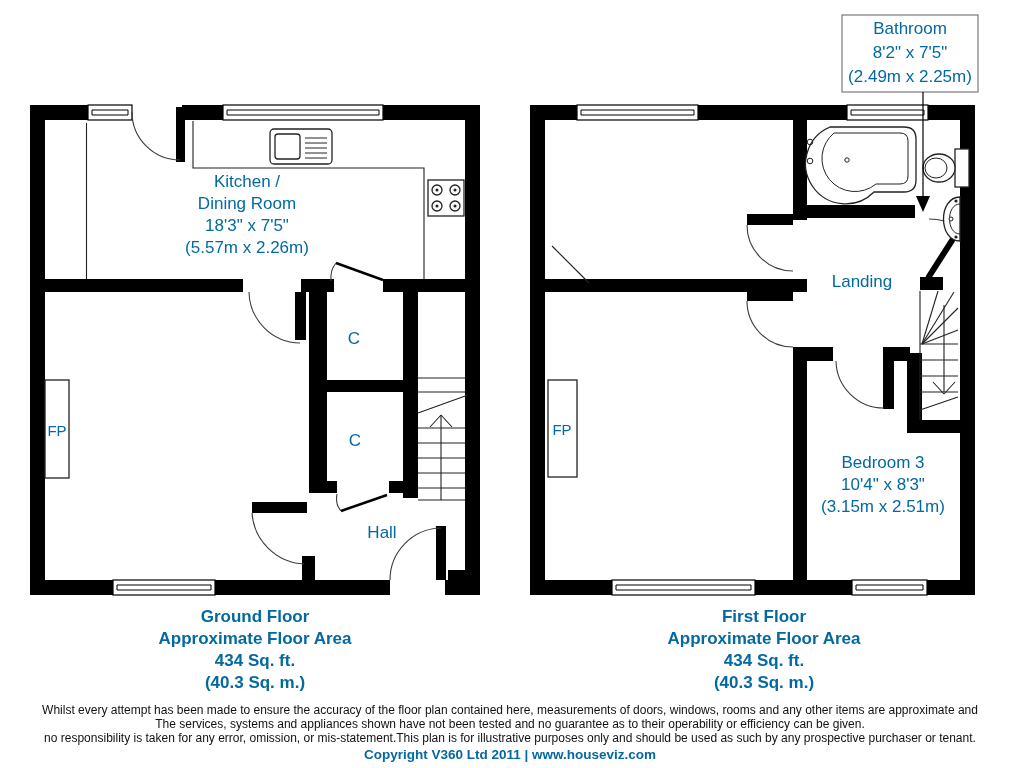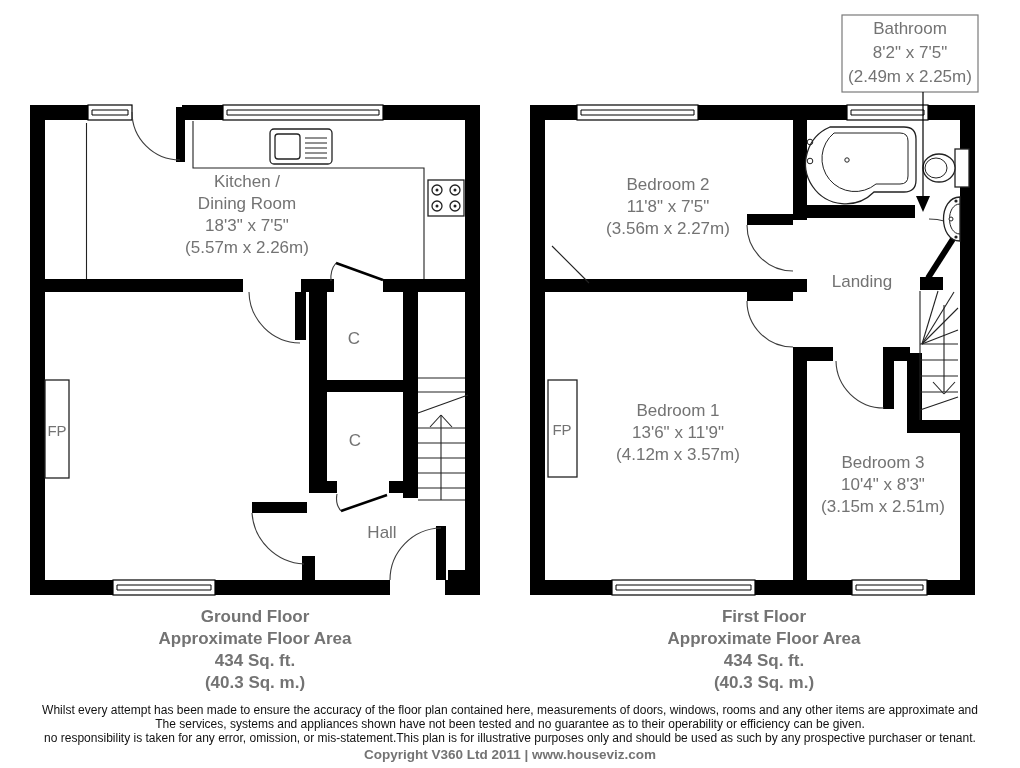--- a/index.html
+++ b/index.html
@@ -7,21 +7,21 @@
           font-family:"Liberation Sans", sans-serif;}
   svg{position:absolute;left:0;top:0;}
   .wall{fill:#000;}
   .leaf{fill:#000;}
   .arc{fill:none;stroke:#3c3c3c;stroke-width:1.1;}
   .thin{fill:none;stroke:#222;stroke-width:1.1;}
   .fix{fill:#fff;stroke:#222;stroke-width:1.3;}
   .fixl{fill:none;stroke:#222;stroke-width:1;}
   .winr{fill:#fff;stroke:#000;stroke-width:1.2;}
   .winl{stroke:#000;stroke-width:1;}
-  .lbl{position:absolute;transform:translate(-50%,-50%);text-align:center;color:#737373;
+  .lbl{position:absolute;transform:translate(-50%,-50%);text-align:center;color:#0369a1;
        font-size:17px;line-height:22px;white-space:nowrap;}
   .lbl-small{font-size:15px;}
   .lbl-callout{line-height:24px;}
   .lbl-area{font-weight:bold;font-size:17px;line-height:22px;}
   .lbl-disclaimer{font-size:12px;line-height:14px;color:#111;}
   .lbl-copyright{font-weight:bold;font-size:13.5px;}
 </style>
 </head>
 <body>
 
@@ -257,36 +257,26 @@
   <div>Kitchen /</div>
   <div>Dining Room</div>
   <div>18'3" x 7'5"</div>
   <div>(5.57m x 2.26m)</div>
 </div>
 <div class="lbl" style="left:354px;top:339px;">C</div>
 <div class="lbl" style="left:355px;top:441px;">C</div>
 <div class="lbl" style="left:382px;top:533px;">Hall</div>
 <div class="lbl lbl-small" style="left:57px;top:431px;">FP</div>
 
-<div class="lbl" style="left:668px;top:207px;">
-  <div>Bedroom 2</div>
-  <div>11'8" x 7'5"</div>
-  <div>(3.56m x 2.27m)</div>
-</div>
 <div class="lbl lbl-callout" style="left:910px;top:53px;">
   <div>Bathroom</div>
   <div>8'2" x 7'5"</div>
   <div>(2.49m x 2.25m)</div>
 </div>
 <div class="lbl" style="left:862px;top:282px;">Landing</div>
-<div class="lbl" style="left:678px;top:433px;">
-  <div>Bedroom 1</div>
-  <div>13'6" x 11'9"</div>
-  <div>(4.12m x 3.57m)</div>
-</div>
 <div class="lbl" style="left:883px;top:485px;">
   <div>Bedroom 3</div>
   <div>10'4" x 8'3"</div>
   <div>(3.15m x 2.51m)</div>
 </div>
 <div class="lbl lbl-small" style="left:562px;top:430px;">FP</div>
 
 <div class="lbl lbl-area" style="left:255px;top:650px;">
   <div>Ground Floor</div>
   <div>Approximate Floor Area</div>

